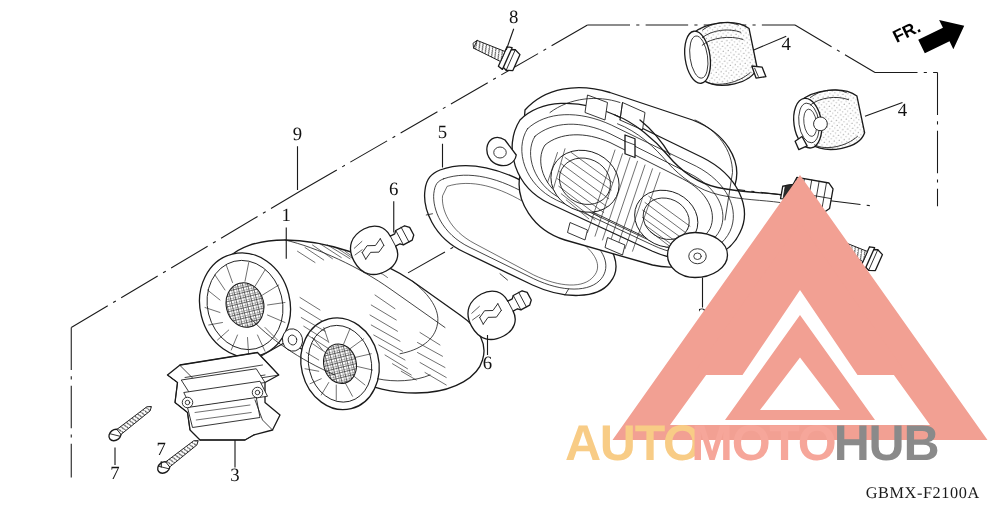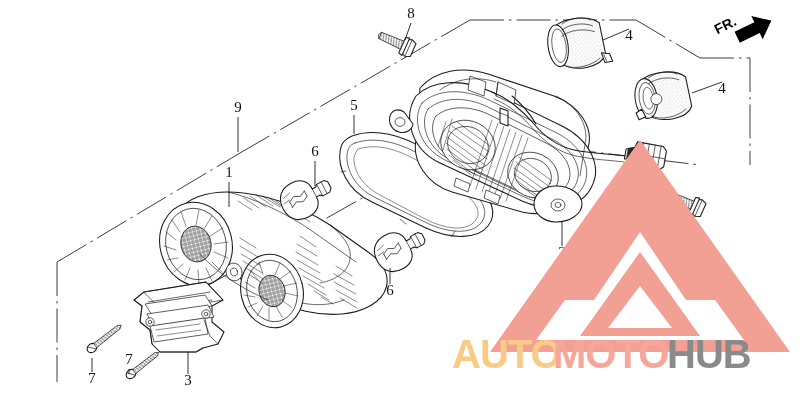--- a/index.html
+++ b/index.html
@@ -547,14 +547,15 @@
     </g>
   </svg>
 
   <div id="frlabel">FR.</div>
   <svg class="wm-text" viewBox="0 0 800 412" xmlns="http://www.w3.org/2000/svg">
     <g transform="translate(748,32) rotate(-26)">
       <path d="M -12,-6 L 10,-6 L 10,-13 L 26,0 L 10,13 L 10,6 L -12,6 Z" fill="#000000"></path>
     </g>
   </svg>
 
+  <div id="partno">GBMX-F2100A</div>
 
 </div>
 
 </body></html>

